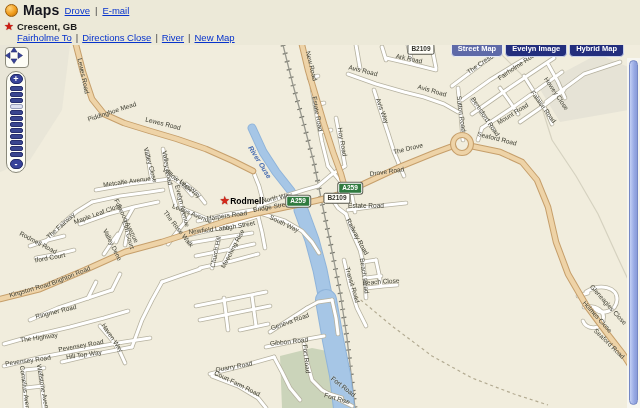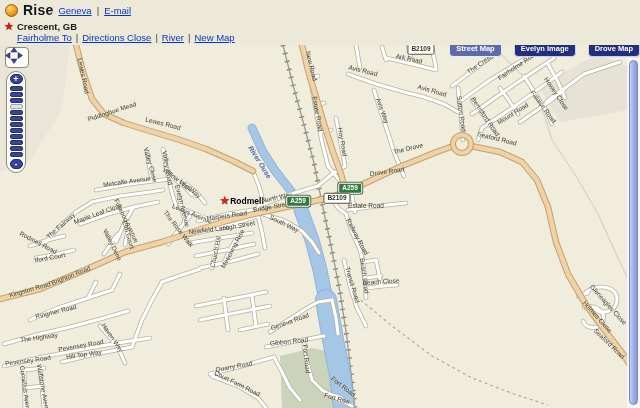--- a/index.html
+++ b/index.html
@@ -29,21 +29,21 @@
   .mlbl-b{font-size:8.5px;font-weight:bold;color:#000;}
   .mlbl-i{font-size:7px;font-style:italic;color:#446ab1;font-weight:bold;}
   .mstar{color:#d6281a;font-size:10px;margin-right:1px;font-style:normal;line-height:1;
     text-shadow:0 0 1px #7a0b06;}
   .shield{position:absolute;transform:translate(-50%,-50%);font-size:6.5px;font-weight:bold;
     line-height:1;padding:1px 3px;border-radius:2px;white-space:nowrap;}
   .shield.green{background:#2f7a3f;color:#fff;border:1px solid #fff;box-shadow:0 0 0 1px #66665a;}
   .shield.white{background:#fffef8;color:#33332b;border:1px solid #55554b;}
 
   
-  .mtb-row{position:absolute;top:-4px;right:0;display:flex;gap:12px;}
+  .mtb-row{position:absolute;top:-4px;right:16px;display:flex;gap:2px;}
   .mtb{background:#232e7d;color:#fff;font-size:7.5px;font-weight:bold;padding:2px 6px 3px;
     border:1px solid #c9d1ea;border-radius:4px;cursor:pointer;white-space:nowrap;}
   .mtb.active{background:#5f6aa8;border-color:#e6eaf6;}
 
   
   .panzoom{position:absolute;left:5px;top:2px;width:24px;}
   .pan{width:24px;height:21px;background:#fdfdf6;border:1px solid #8a897a;border-radius:4px;
     box-sizing:border-box;display:flex;align-items:center;justify-content:center;cursor:pointer;}
   .zoombar{margin-top:3px;width:20px;margin-left:1px;background:#fdfdf6;border:1px solid #8a897a;
     border-radius:10px;box-sizing:border-box;padding:2px 0 3px;display:flex;flex-direction:column;
@@ -61,22 +61,22 @@
     background:linear-gradient(90deg,#c3cff4,#97a9e4 60%,#8a9cd8);border:1px solid #7587c4;cursor:pointer;}
 </style>
 </head>
 <body>
 
 <div class="screen">
 
   <div class="header">
     <div class="title-row">
       <span class="app-icon"></span>
-      <span class="app-title">Rise</span>
-      <a class="hlink">Geneva</a>
+      <span class="app-title">Maps</span>
+      <a class="hlink">Drove</a>
       <span class="hsep">|</span>
       <a class="hlink">E-mail</a>
     </div>
     <div class="loc-row">
       <span class="star">★</span>
       <span class="loc-name">Crescent, GB</span>
     </div>
     <div class="loc-links" id="locLinks">
         <a class="hlink">Fairholme To</a>
         <span class="hsep">|</span>
@@ -549,21 +549,21 @@
     <div id="mapShields">
         <div class="shield green" style="left: 298px; top: 156px;">A259</div>
         <div class="shield green" style="left: 350px; top: 143px;">A259</div>
         <div class="shield white" style="left: 337px; top: 153px;">B2109</div>
         <div class="shield white" style="left: 421px; top: 4px;">B2109</div>
       </div>
 
     <div class="mtb-row" id="mapTypeButtons">
         <div class="mtb active">Street Map</div>
         <div class="mtb">Evelyn Image</div>
-        <div class="mtb">Drove Map</div>
+        <div class="mtb">Hybrid Map</div>
       </div>
 
     <div class="panzoom">
       <div class="pan">
         <svg width="18" height="17" viewBox="0 0 18 17">
           <g fill="#37429a" stroke="#222a66" stroke-width="0.6">
             <polygon points="9,0.5 12,5 6,5"></polygon>
             <polygon points="9,16.5 12,12 6,12"></polygon>
             <polygon points="0.5,8.5 5,5.5 5,11.5"></polygon>
             <polygon points="17.5,8.5 13,5.5 13,11.5"></polygon>

